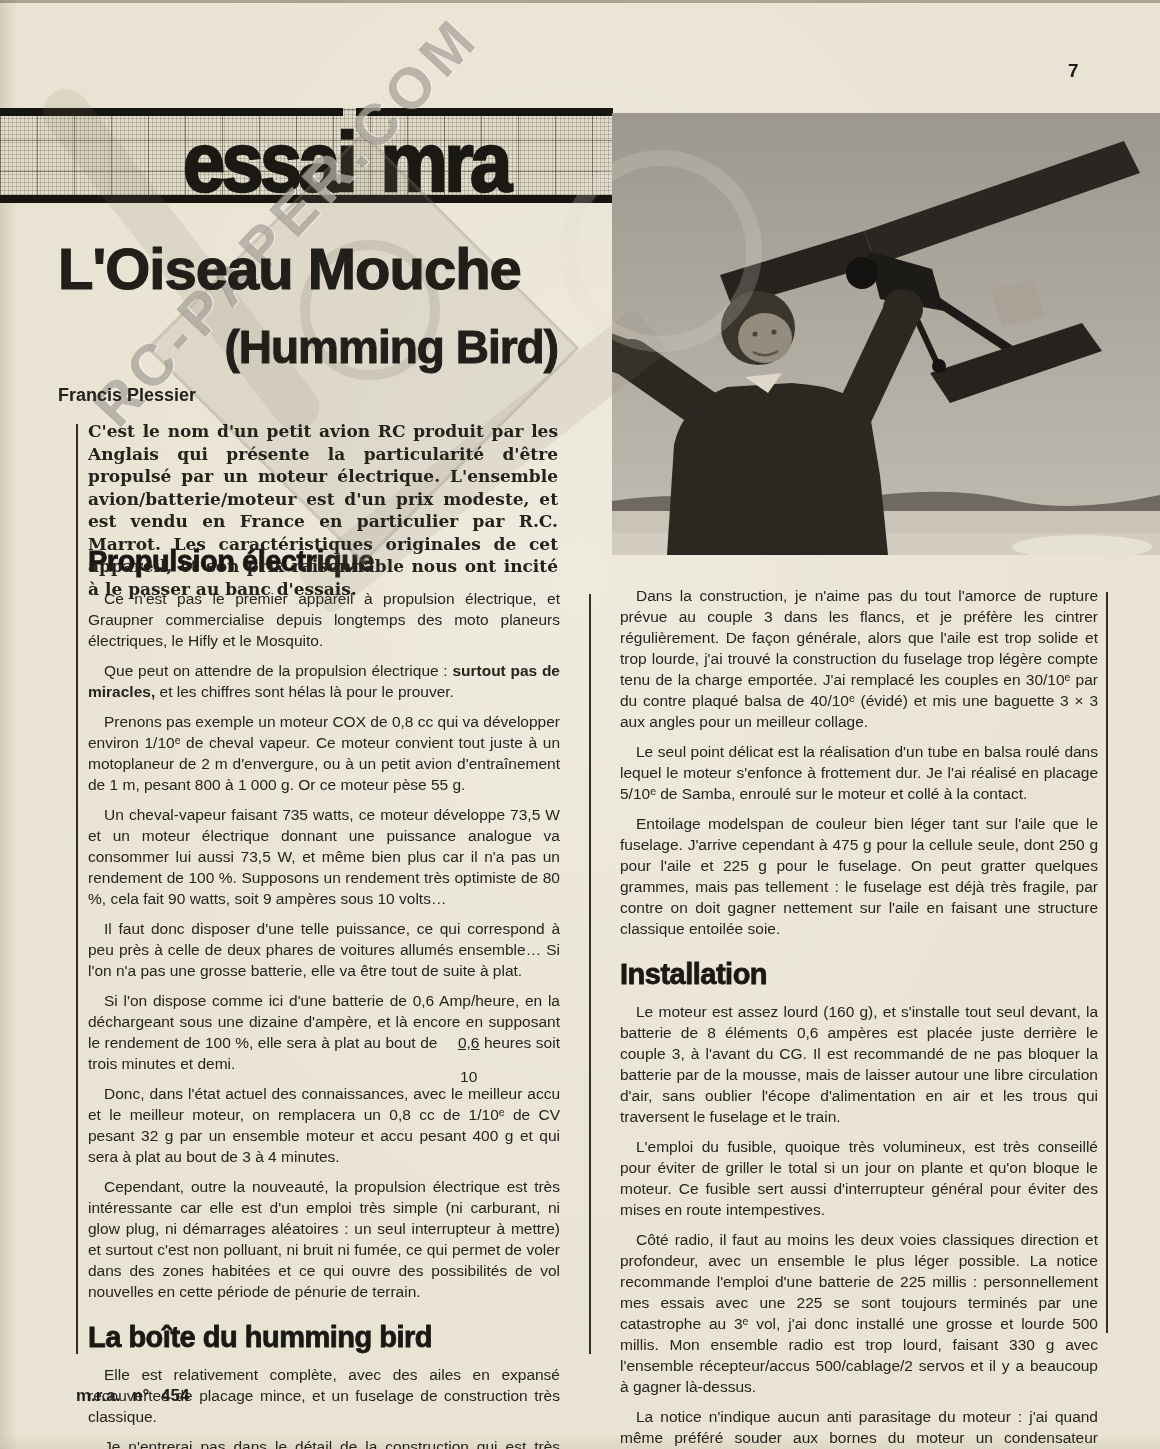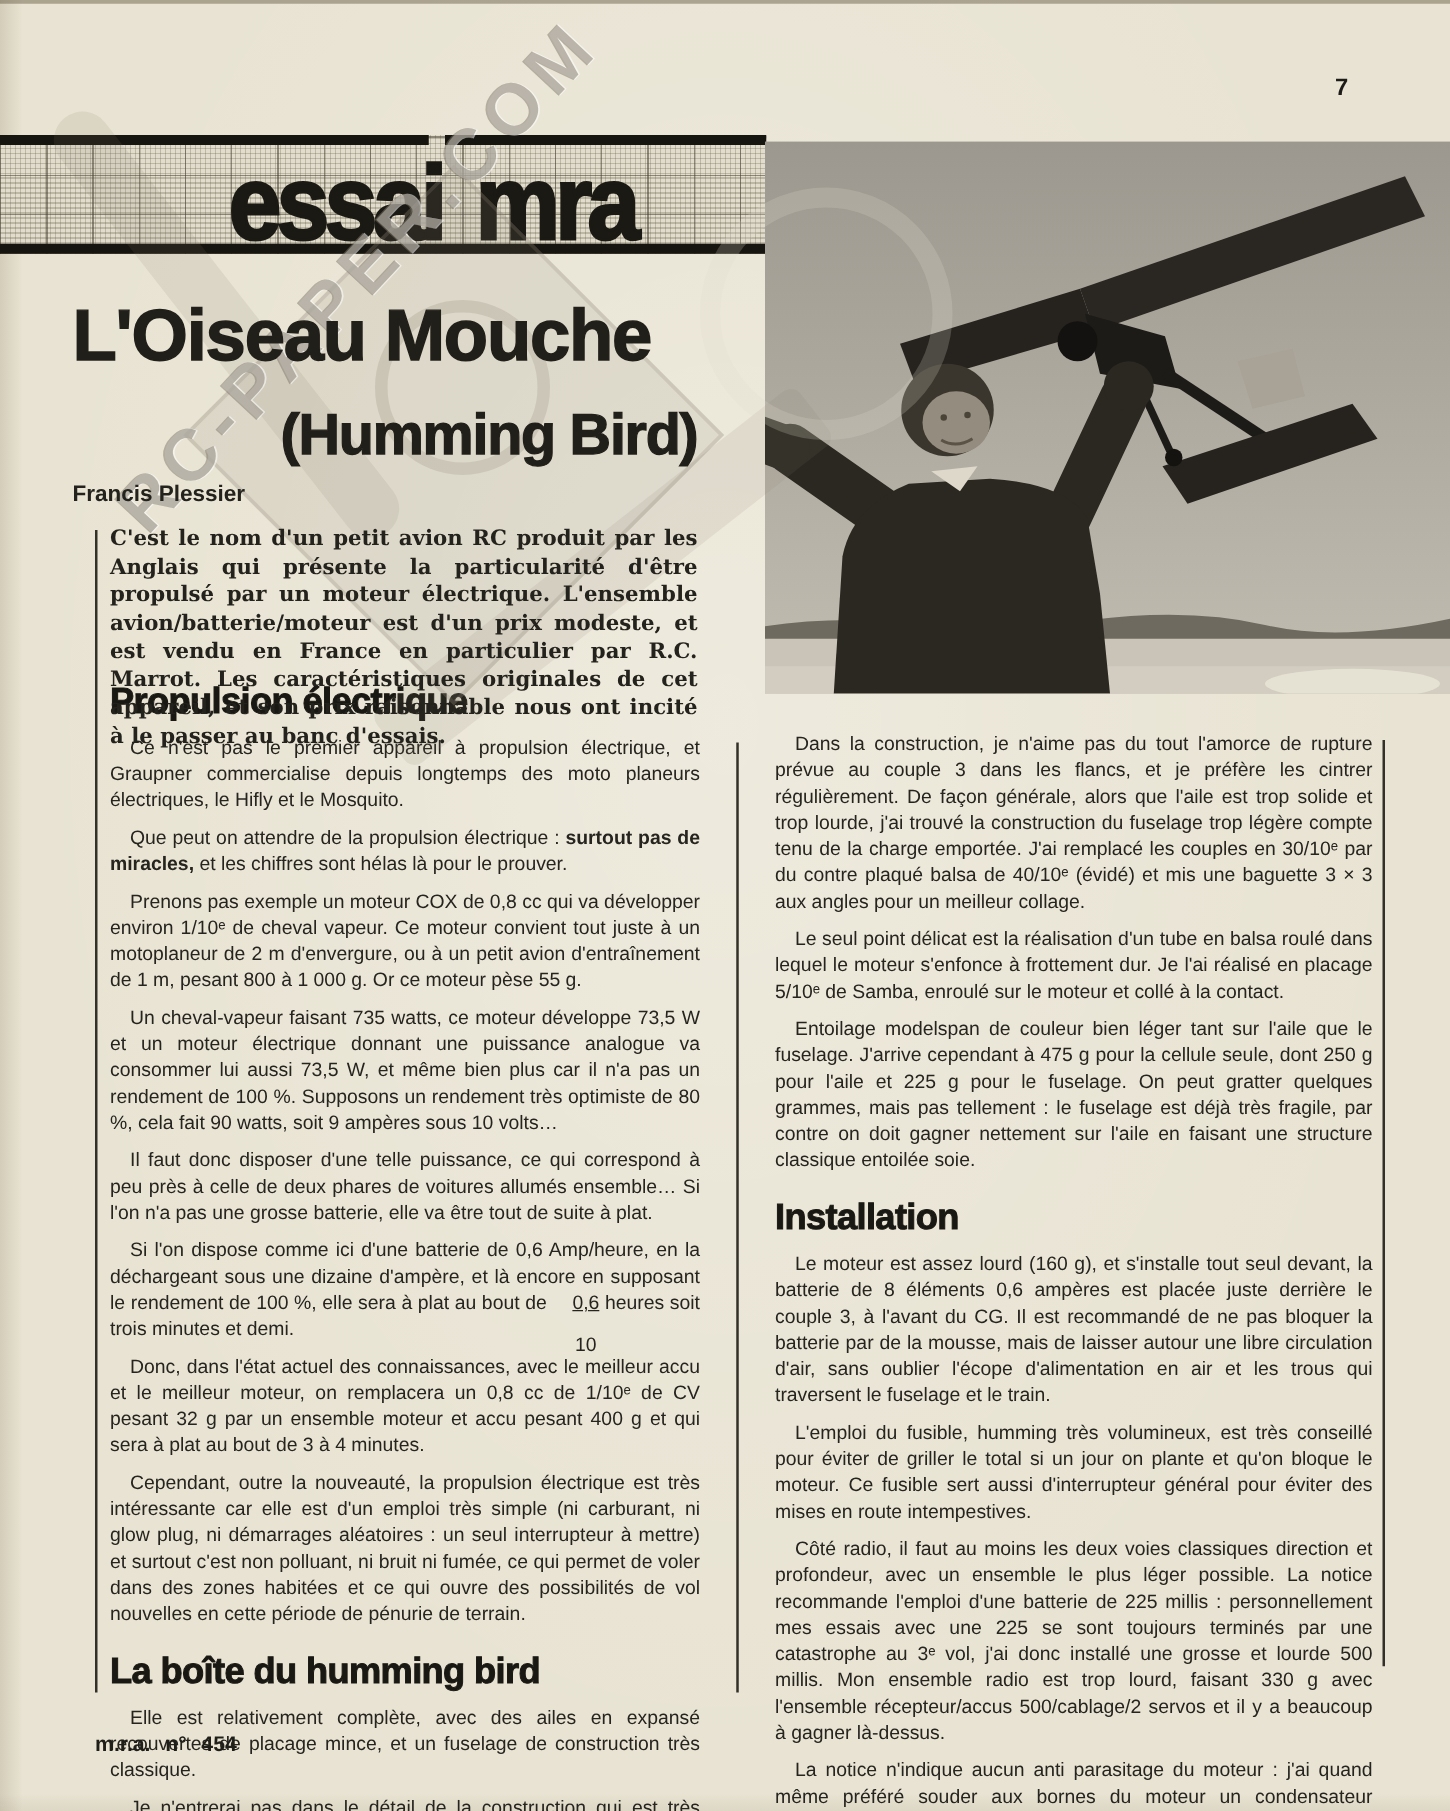--- a/index.html
+++ b/index.html
@@ -186,20 +186,20 @@
     <p class="first">Elle est relativement complète, avec des ailes en expansé recouvertes de placage mince, et un fuselage de construction très classique.</p>
     <p>Je n'entrerai pas dans le détail de la construction qui est très simple. J'ai noté cependant que le train était non en dural mais en alu très mou, et que les deux flancs du fuselage en 30/10ᵉ étaient l'un très dur l'autre très tendre.</p>
   </div>
 
   <div class="col col-right">
     <p class="first">Dans la construction, je n'aime pas du tout l'amorce de rupture prévue au couple 3 dans les flancs, et je préfère les cintrer régulièrement. De façon générale, alors que l'aile est trop solide et trop lourde, j'ai trouvé la construction du fuselage trop légère compte tenu de la charge emportée. J'ai remplacé les couples en 30/10ᵉ par du contre plaqué balsa de 40/10ᵉ (évidé) et mis une baguette 3 × 3 aux angles pour un meilleur collage.</p>
     <p>Le seul point délicat est la réalisation d'un tube en balsa roulé dans lequel le moteur s'enfonce à frottement dur. Je l'ai réalisé en placage 5/10ᵉ de Samba, enroulé sur le moteur et collé à la contact.</p>
     <p>Entoilage modelspan de couleur bien léger tant sur l'aile que le fuselage. J'arrive cependant à 475 g pour la cellule seule, dont 250 g pour l'aile et 225 g pour le fuselage. On peut gratter quelques grammes, mais pas tellement : le fuselage est déjà très fragile, par contre on doit gagner nettement sur l'aile en faisant une structure classique entoilée soie.</p>
     <h2 class="later">Installation</h2>
     <p class="first">Le moteur est assez lourd (160 g), et s'installe tout seul devant, la batterie de 8 éléments 0,6 ampères est placée juste derrière le couple 3, à l'avant du CG. Il est recommandé de ne pas bloquer la batterie par de la mousse, mais de laisser autour une libre circulation d'air, sans oublier l'écope d'alimentation en air et les trous qui traversent le fuselage et le train.</p>
-    <p>L'emploi du fusible, humming très volumineux, est très conseillé pour éviter de griller le total si un jour on plante et qu'on bloque le moteur. Ce fusible sert aussi d'interrupteur général pour éviter des mises en route intempestives.</p>
+    <p>L'emploi du fusible, quoique très volumineux, est très conseillé pour éviter de griller le total si un jour on plante et qu'on bloque le moteur. Ce fusible sert aussi d'interrupteur général pour éviter des mises en route intempestives.</p>
     <p>Côté radio, il faut au moins les deux voies classiques direction et profondeur, avec un ensemble le plus léger possible. La notice recommande l'emploi d'une batterie de 225 millis : personnellement mes essais avec une 225 se sont toujours terminés par une catastrophe au 3ᵉ vol, j'ai donc installé une grosse et lourde 500 millis. Mon ensemble radio est trop lourd, faisant 330 g avec l'ensemble récepteur/accus 500/cablage/2 servos et il y a beaucoup à gagner là-dessus.</p>
     <p>La notice n'indique aucun anti parasitage du moteur : j'ai quand même préféré souder aux bornes du moteur un condensateur électrolytique de 50 μf/25 V.</p>
 
   </div>
 
   <div class="footer">m.r.a. n° 454</div>
 </div>
 
 </body></html>

